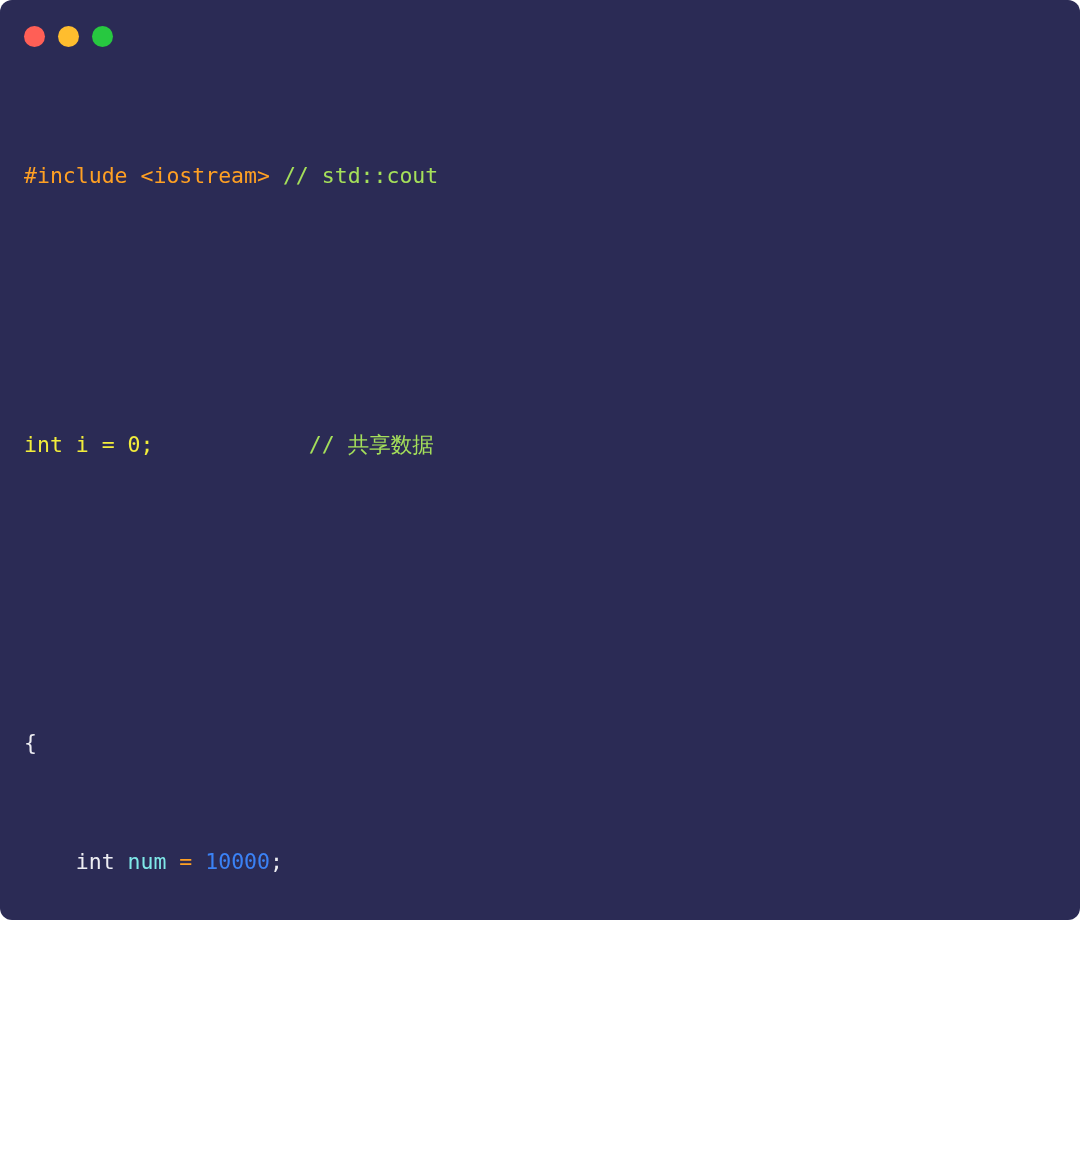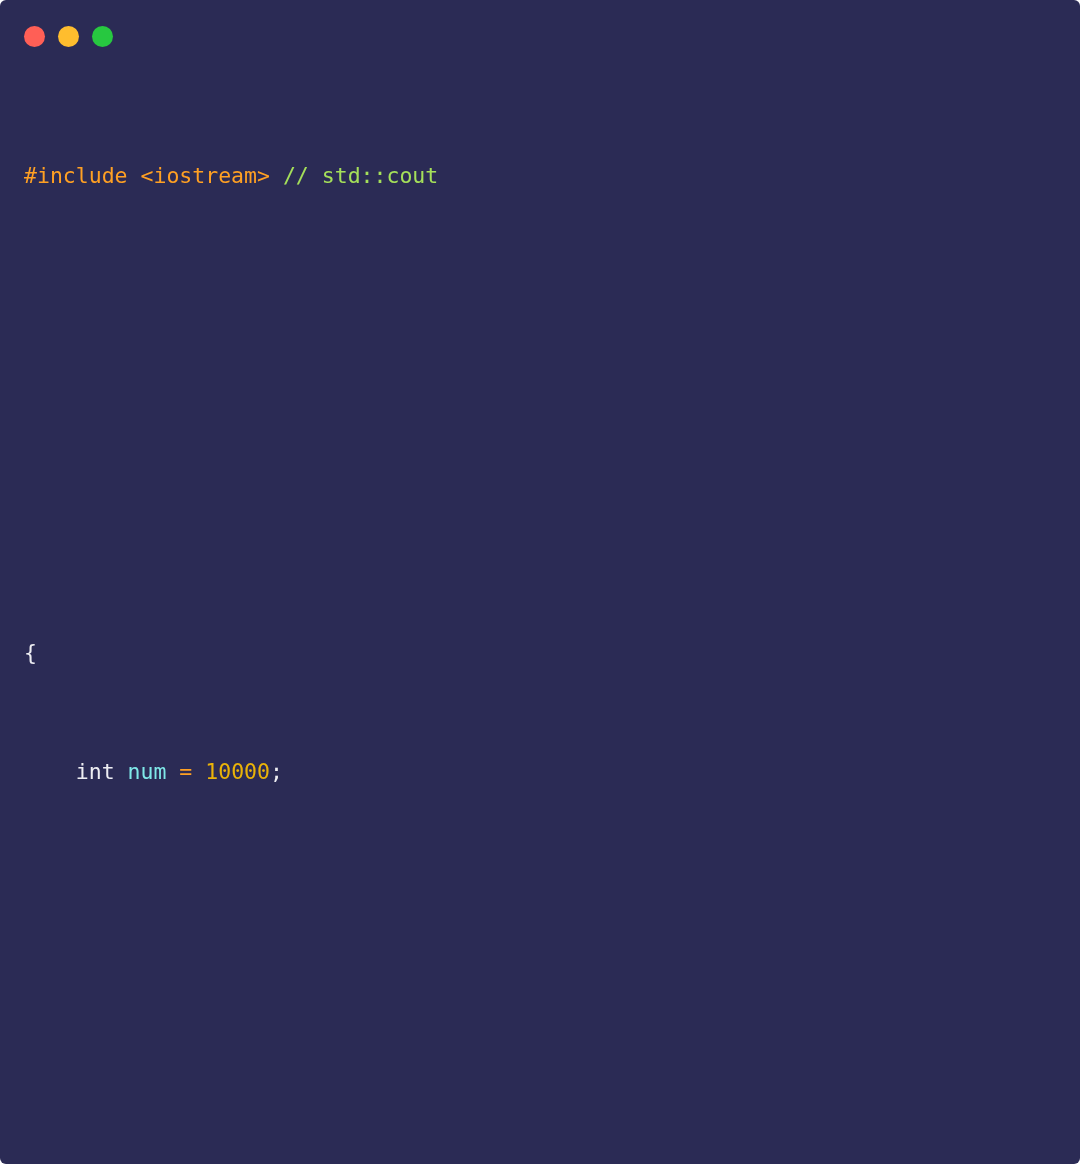--- a/index.html
+++ b/index.html
@@ -11,23 +11,23 @@
   body {
     width: 1080px;
     height: 1164px;
     overflow: hidden;
     font-family: "DejaVu Sans Mono", monospace;
   }
 
   #window {
     position: relative;
     width: 1080px;
-    height: 1164px;
+    height: 920px;
     background: #2B2B55;
-    border-radius: 6px;
+    border-radius: 12px;
     box-sizing: border-box;
     overflow: hidden;
   }
 
   #titlebar {
     height: 72px;
     display: flex;
     align-items: center;
     padding-left: 24px;
     box-sizing: border-box;
@@ -50,21 +50,21 @@
     white-space: pre;
     color: #E8E8F0;
   }
   .ln { white-space: pre; min-height: 29.8px; }
 
   
   .pp   { color: #FFA023; }   
   .cmt  { color: #A5E05A; }   
   .pln  { color: #EDEDF2; }   
   .id   { color: #7FE8E8; }   
-  .num  { color: #eab308; }   
+  .num  { color: #3b82f6; }   
   .op   { color: #FFA023; }   
   .yel  { color: #F2ED3B; }   
 </style>
 </head>
 <body>
 
 <div id="window">
 
   <div id="titlebar">
     <span class="dot" style="background:#FF5F56"></span>
@@ -72,20 +72,21 @@
     <span class="dot" style="background:#27C840"></span>
   </div>
 
   <div id="code">
 
     <div class="ln"><span class="pp">#include &lt;iostream&gt;</span><span class="pln"> </span><span class="cmt">// std::cout</span></div>
 
 
     <div class="ln">&nbsp;</div>
 
+    <div class="ln"><span class="yel">int i = 0;</span><span class="pln">            </span><span class="cmt">// 共享数据</span></div>
 
     <div class="ln">&nbsp;</div>
 
 
 
     <div class="ln"><span class="pln">{</span></div>
 
     <div class="ln"><span class="pln">    int </span><span class="id">num</span><span class="pln"> </span><span class="op">=</span><span class="pln"> </span><span class="num">10000</span><span class="pln">;</span></div>
 
     

